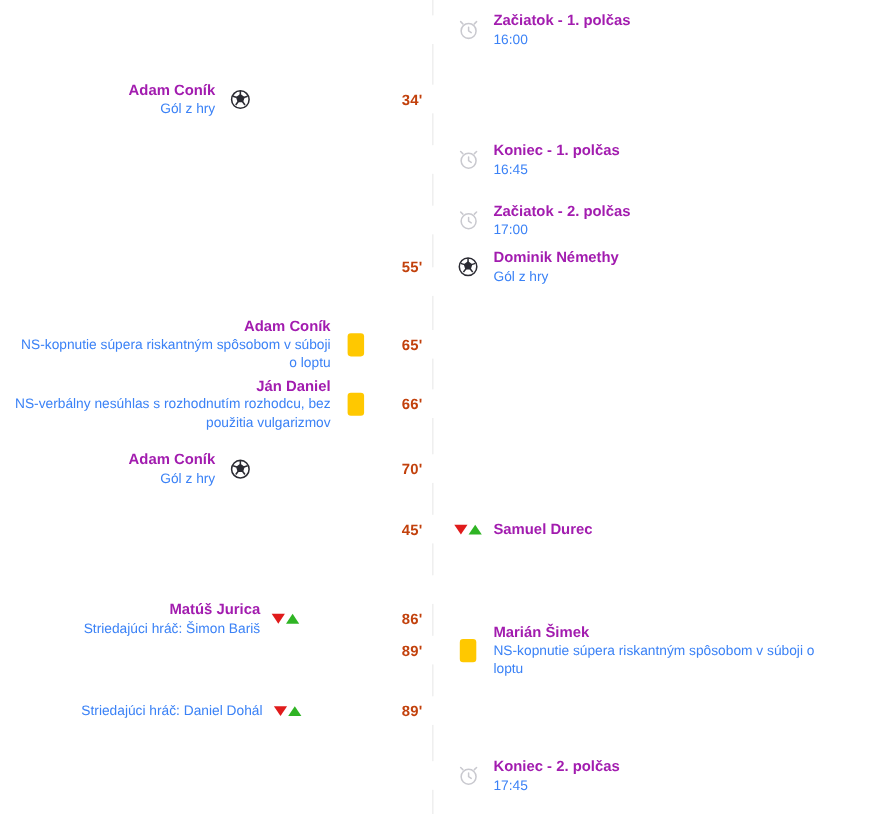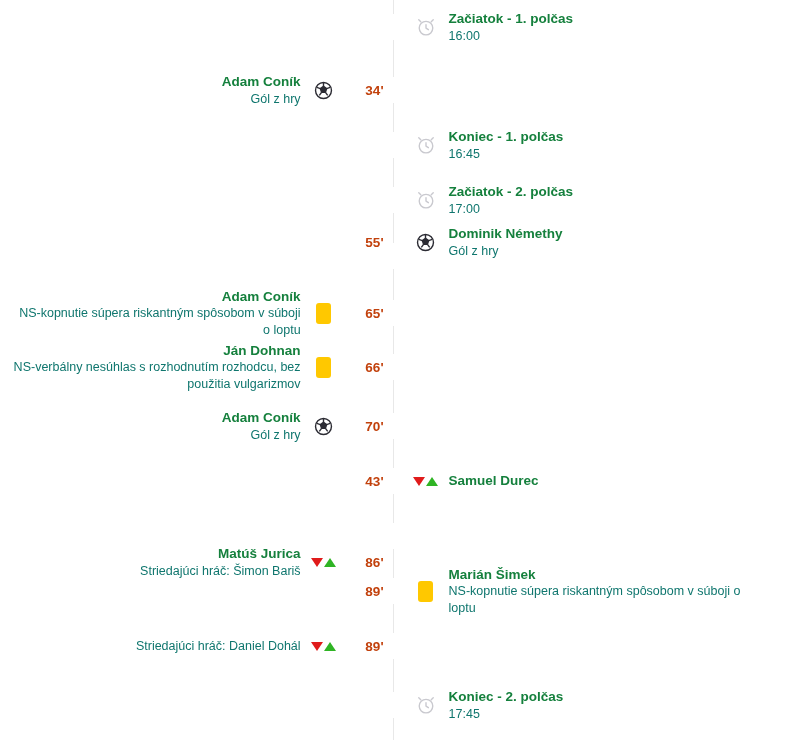--- a/index.html
+++ b/index.html
@@ -31,21 +31,21 @@
     left: 0;
     width: 806px;
     display: flex;
     align-items: center;
   }
 
   
   .side-left {
     width: 330px;
     display: flex;
-    justify-content: flex-end;
+    justify-content: center;
     align-items: center;
     text-align: right;
     padding-right: 0;
     margin-left: 12px;
   }
   .side-left .etext { text-align: right; padding-right: 10px; }
   .side-left .eicon { margin-left: 0; }
 
   
   .minute {
@@ -65,26 +65,26 @@
     justify-content: flex-start;
     align-items: center;
     text-align: left;
   }
   .side-right .etext { text-align: left; padding-left: 10px; }
 
   .etext { line-height: 1.32; }
   .ename {
     font-size: 13.5px;
     font-weight: bold;
-    color: #15803d;
+    color: #a21caf;
     white-space: nowrap;
   }
   .edesc {
     font-size: 12.5px;
-    color: #0f766e;
+    color: #3b82f6;
     font-weight: normal;
   }
   .edesc.wrap { white-space: normal; max-width: 310px; }
   .edesc.nowrap { white-space: nowrap; }
 
   .eicon {
     width: 26px;
     height: 26px;
     flex: 0 0 26px;
     display: flex;
@@ -236,21 +236,21 @@
         <div class="eicon">
           <div class="card-yellow" style="background: rgb(255, 200, 0);"></div>
         </div>
       </div>
       <div class="minute">65'</div>
       <div class="side-right"></div>
     </div>
     <div class="event-row" style="top: 345px; height: 44px;">
       <div class="side-left">
         <div class="etext">
-          <div class="ename">Ján Dohnan</div>
+          <div class="ename">Ján Daniel</div>
           <div class="edesc wrap">NS-verbálny nesúhlas s rozhodnutím rozhodcu, bez použitia vulgarizmov</div>
         </div>
         <div class="eicon">
           <div class="card-yellow" style="background: rgb(255, 200, 0);"></div>
         </div>
       </div>
       <div class="minute">66'</div>
       <div class="side-right"></div>
     </div>
     <div class="event-row" style="top: 404px; height: 44px;">
@@ -271,21 +271,21 @@
               <path d="M8.4 9.8 L4.4 8.5"></path>
             </g>
           </svg>
         </div>
       </div>
       <div class="minute">70'</div>
       <div class="side-right"></div>
     </div>
     <div class="event-row" style="top: 459px; height: 44px;">
       <div class="side-left"></div>
-      <div class="minute">43'</div>
+      <div class="minute">45'</div>
       <div class="side-right">
         <div class="eicon">
           <div class="subs">
             <span class="tri-down" style="border-top-color: rgb(224, 27, 27);"></span>
             <span class="tri-up" style="border-bottom-color: rgb(47, 180, 36);"></span>
           </div>
         </div>
         <div class="etext">
           <div class="ename">Samuel Durec</div>
         </div>

